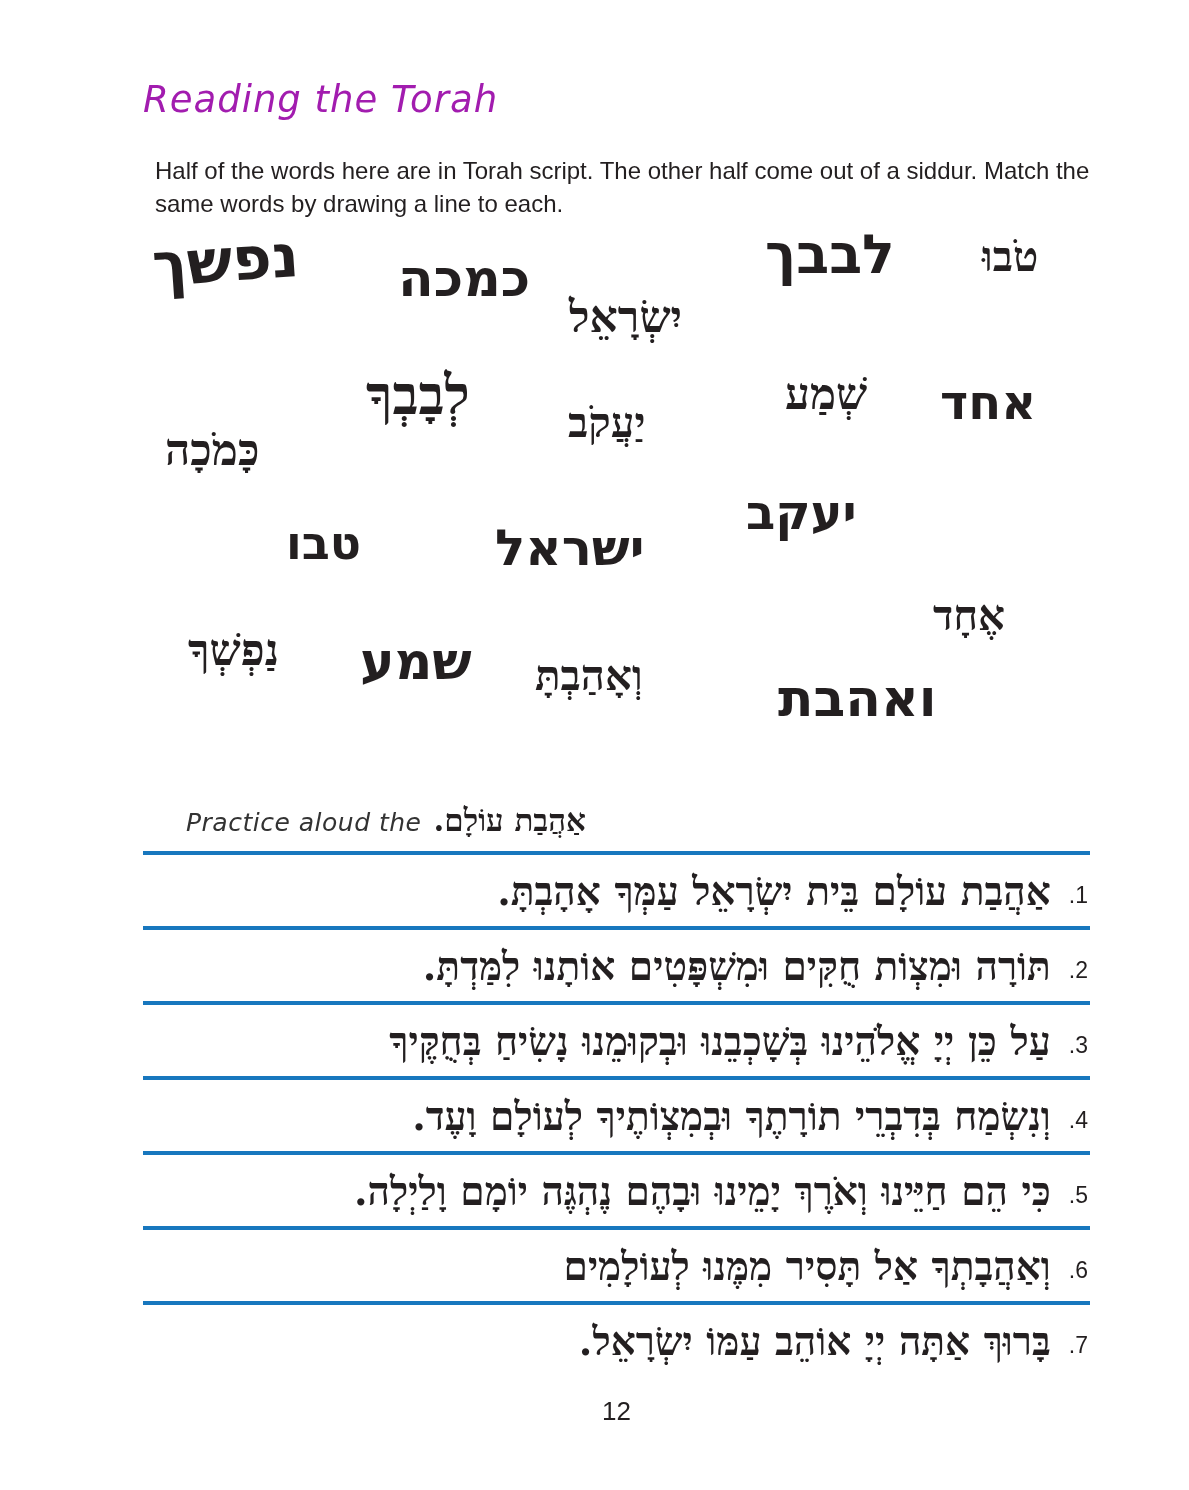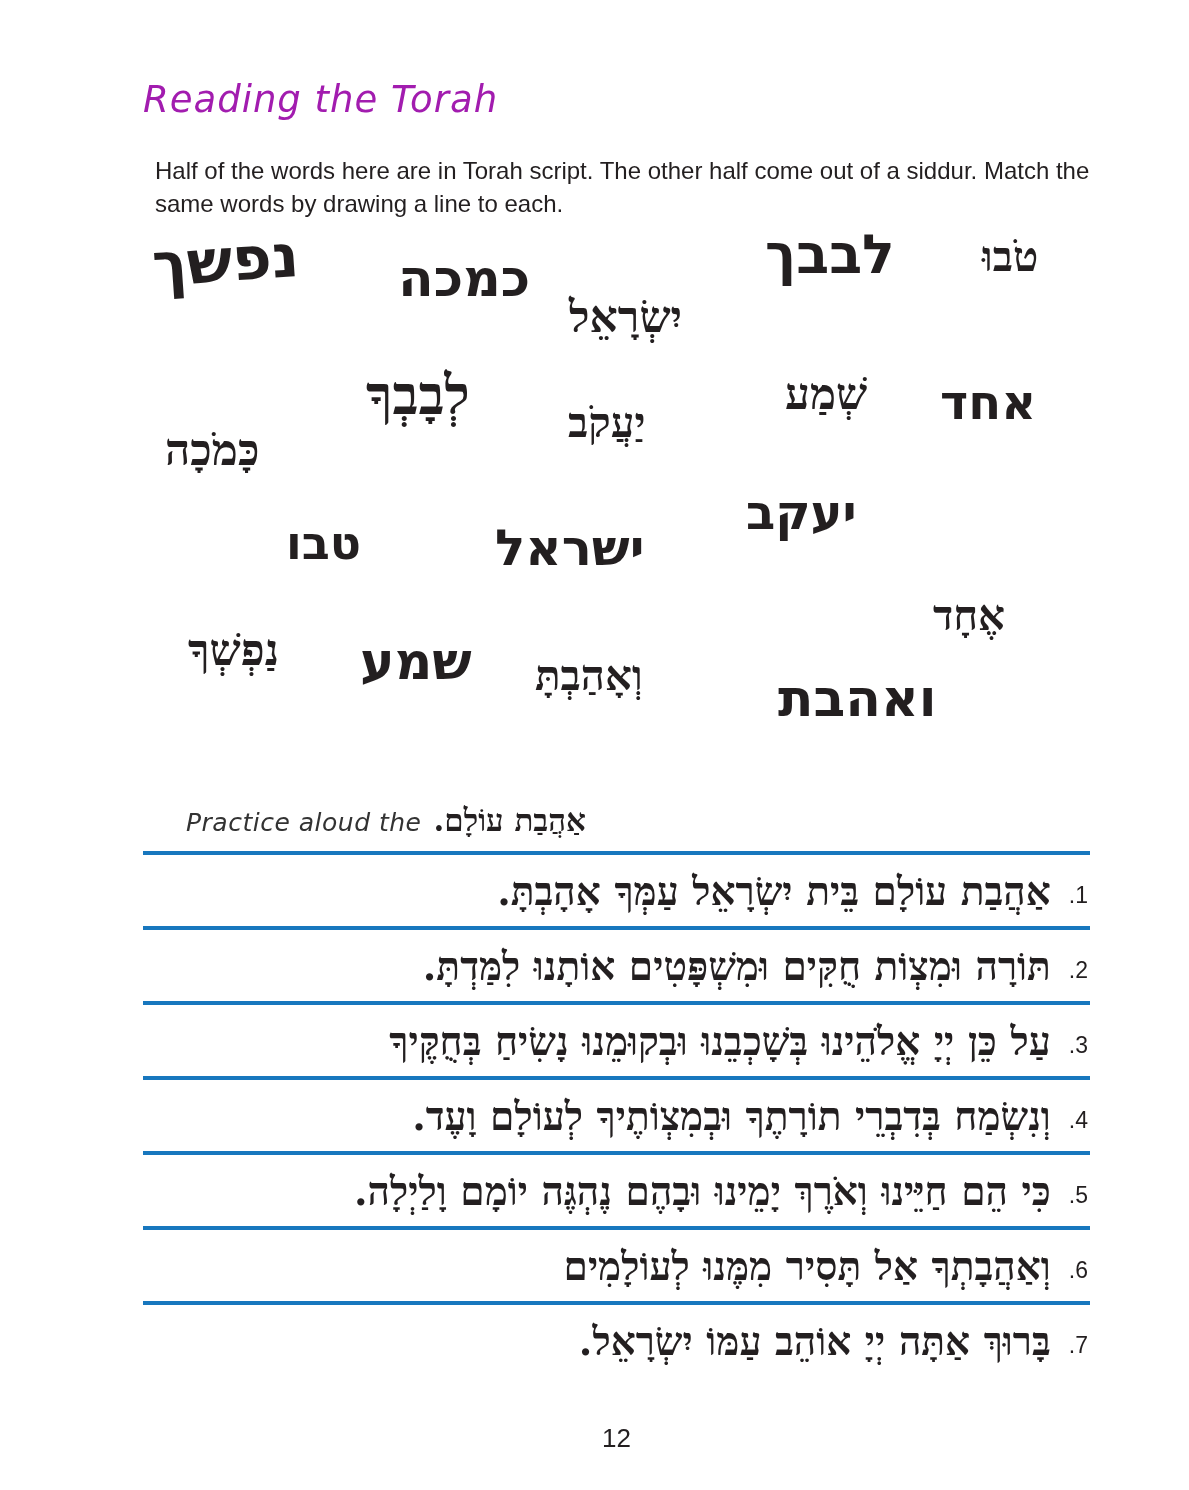--- a/index.html
+++ b/index.html
@@ -44,21 +44,21 @@
   .row .num {
     font-family:"Liberation Sans", sans-serif; font-size:23px; color:var(--ink);
     direction:rtl; flex:0 0 auto; padding-top:10px;
   }
   .row .heb {
     font-family:"DejaVu Serif", serif; font-weight:bold; font-size:39px;
     direction:rtl; white-space:nowrap; color:var(--ink);
   }
   .pagenum {
     position:absolute; left:143px; top:1396px; width:947px; text-align:center;
-    font-size:26px; color:var(--ink);margin-top:27px;
+    font-size:26px; color:var(--ink);
   }
 </style>
 </head>
 <body>
 
 <div class="page">
 
   <h1 class="title">Reading the Torah</h1>
 
   <p class="instructions">Half of the words here are in Torah script. The other half come out of a siddur. Match the same words by drawing a line to each.</p>

